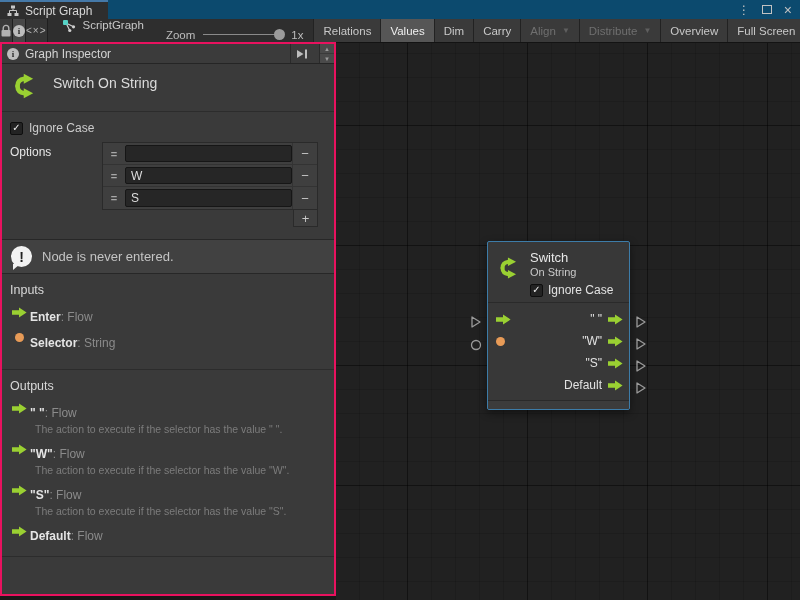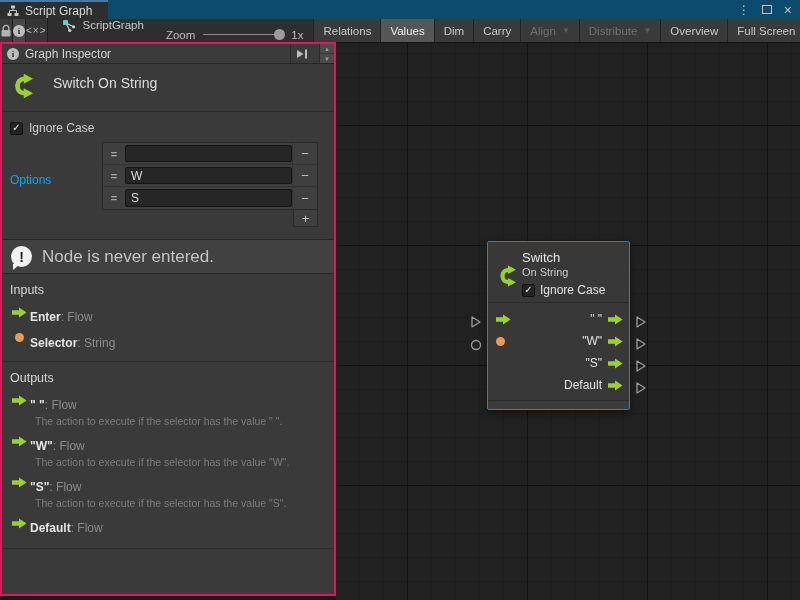--- a/index.html
+++ b/index.html
@@ -50,21 +50,21 @@
       linear-gradient(rgba(0,0,0,.12) 1px, transparent 1px);
     background-size:120px 120px,120px 120px,24px 24px,24px 24px;
     background-position:71px 0, 0 82px, 23px 0, 0 10px;
   }
   
   .node-wrap { position:absolute; left:151px; top:198px; width:143px; }
   .node {
     background:#383838; border:1px solid #3d7ca8; border-radius:2px;
     box-shadow:0 3px 8px rgba(0,0,0,.45);
   }
-  .node-head { display:flex; padding:8px 8px 5px 8px; gap:0;align-items:center; }
+  .node-head { display:flex; padding:8px 8px 5px 8px; gap:8px; }
   .node-head .nh-icon { margin-top:5px; }
   .nh-title { font-size:13px; color:#e8e8e8; line-height:15px; }
   .nh-sub { font-size:11px; color:#c9c9c9; line-height:13px; margin-top:1px; }
   .nh-check { display:flex; align-items:center; gap:5px; margin-top:4px; }
   .checkbox {
     width:13px; height:13px; background:#232323; border:1px solid #0e0e0e; border-radius:2px;
     display:flex; align-items:center; justify-content:center;
     color:#eee; font-size:10px; line-height:10px;
   }
   .nh-check .lbl { font-size:12px; color:#e2e2e2; }
@@ -95,21 +95,21 @@
   .insp-head .dock { margin-left:auto; padding:0 4px; border-left:1px solid #2a2a2a; height:100%; display:flex; align-items:center; }
   .spinner { width:15px; height:100%; display:flex; flex-direction:column; border-left:1px solid #2a2a2a; }
   .spinner span { flex:1; background:#4a4a4a; color:#9a9a9a; font-size:6px; display:flex; align-items:center; justify-content:center; }
   .spinner span + span { border-top:1px solid #3a3a3a; }
   .insp-title { display:flex; align-items:flex-start; gap:13px; padding:7px 8px 10px; }
   .insp-title .t { font-size:14px; color:#dcdcdc; margin-top:4px; }
   .sep { border-top:1px solid #2c2c2c; }
   .ic-row { display:flex; align-items:center; gap:6px; padding:9px 8px 0; }
   .ic-row .lbl { font-size:12px; color:#cccccc; }
   .opt-block { display:flex; padding:7px 16px 0 8px; }
-  .opt-label { width:122px; font-size:12px; color:#0ea5e9; padding-top:3px;margin-top:28px; }
+  .opt-label { width:122px; font-size:12px; color:#e5e5e5; padding-top:3px; }
   .opt-list { flex:1; border:1px solid #2a2a2a; background:#3f3f3f; }
   .opt-row { display:flex; align-items:stretch; height:22px; border-bottom:1px solid #333; }
   .opt-handle { width:22px; display:flex; align-items:center; justify-content:center; color:#a8a8a8; font-size:11px; font-weight:bold; }
   .opt-input {
     flex:1; min-width:0; margin:2px 0; background:#262626; border:1px solid #161616; border-radius:2px;
     color:#dddddd; font-size:12px; padding:0 5px; font-family:"Liberation Sans", sans-serif; outline:none;
   }
   .opt-del { width:25px; background:#3f3f3f; border:none; border-left:1px solid #333; color:#c8c8c8; font-size:13px; cursor:default; }
   .opt-addrow { display:flex; justify-content:flex-end; padding:0 16px; }
   .opt-add { width:25px; height:17px; background:#3f3f3f; border:1px solid #2a2a2a; border-top:none; color:#c8c8c8; font-size:13px; line-height:13px; cursor:default; }
@@ -118,27 +118,27 @@
     display:flex; align-items:center; gap:10px; padding:6px 9px; min-height:33px;
   }
   .warn-icon {
     position:relative; width:21px; height:21px; flex:0 0 auto; border-radius:50%; background:#f2f2f2;
     color:#222; font-weight:bold; font-size:14px; display:flex; align-items:center; justify-content:center;
   }
   .warn-icon:after {
     content:""; position:absolute; left:2px; bottom:-3px; width:0; height:0;
     border-left:7px solid #f2f2f2; border-bottom:6px solid transparent;
   }
-  .warnbox .txt { font-size:17px; color:#c4c4c4; }
+  .warnbox .txt { font-size:13px; color:#c4c4c4; }
   .section-h { padding:9px 8px 6px; font-size:12.5px; color:#d8d8d8; }
   .iorow { display:flex; align-items:flex-start; gap:3px; padding:4px 8px 4px 10px; }
   .iorow .nm { font-size:12px; font-weight:bold; color:#e4e4e4; }
   .iorow .tp { font-size:12px; color:#8b8b8b; }
   .iodesc { margin:-2px 8px 4px 33px; font-size:10.5px; color:#7c7c7c; line-height:13px; }
-  .outputs-sec { border-top:1px solid #2c2c2c; margin-top:6px; }
+  .outputs-sec { border-top:1px solid #2c2c2c; margin-top:14px; }
   .insp-fill { flex:1; border-top:1px solid #2c2c2c; margin-top:8px; }
   .tri-icon, .circ-icon { display:block; color:#9a9a9a; }
 </style>
 </head>
 <body>
 
 <svg width="0" height="0" style="position:absolute">
   <defs>
     <symbol id="i-arrow" viewBox="0 0 15 11">
       <path d="M0 3.2 h7 V0.4 L14.6 5.5 L7 10.6 V7.8 H0 Z" fill="currentColor"></path>

